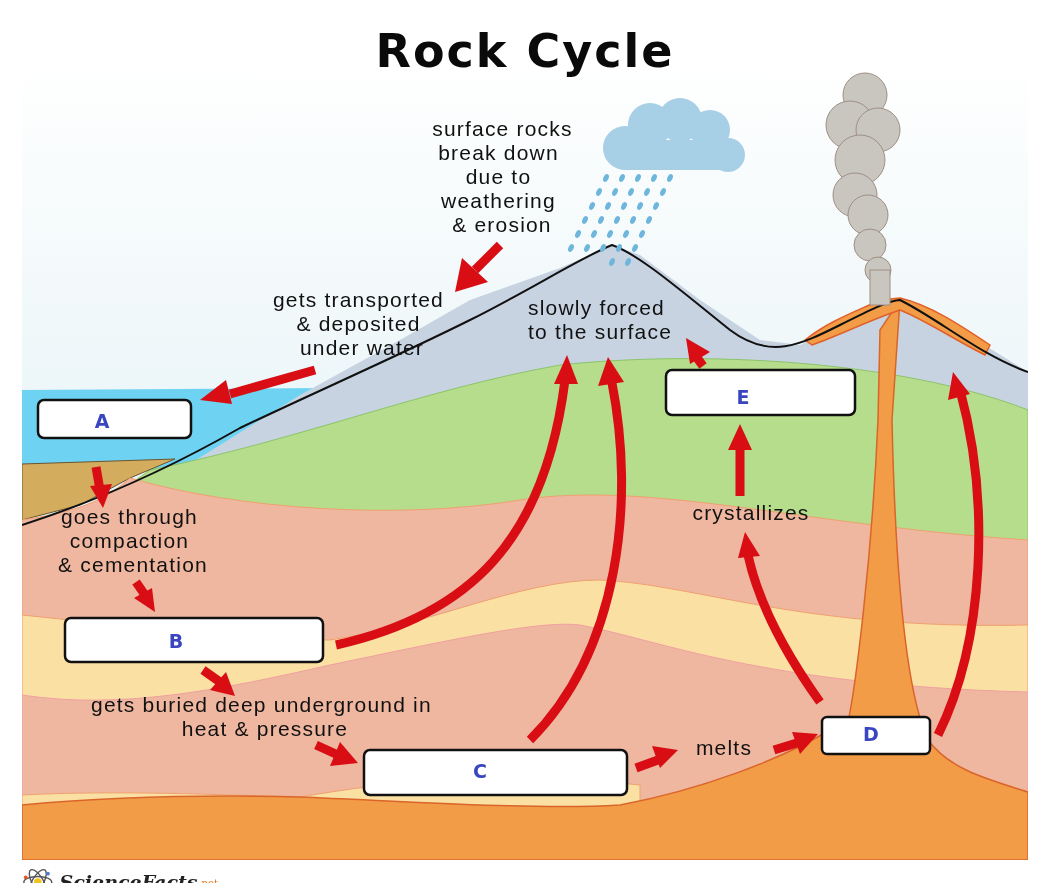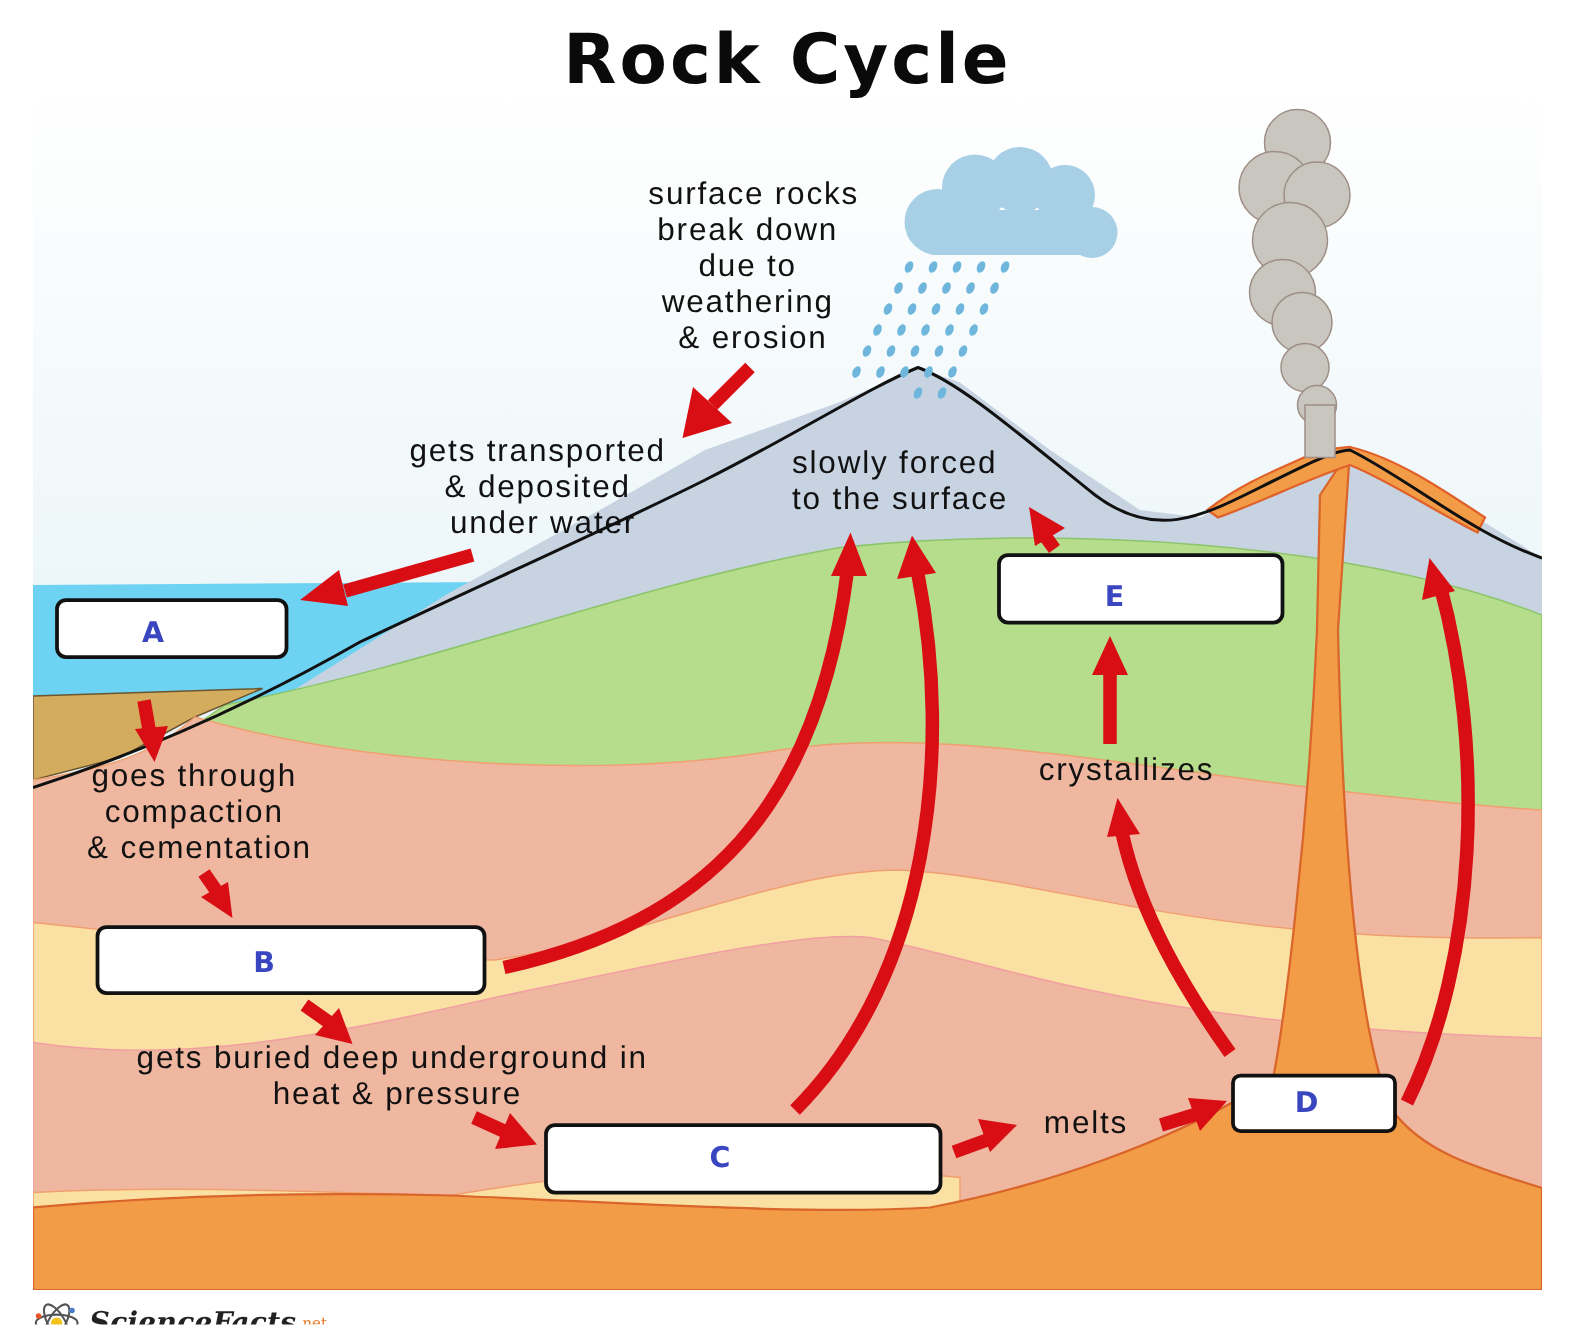--- a/index.html
+++ b/index.html
@@ -1,17 +1,17 @@
 <!DOCTYPE html>
 <html><head>
 <meta charset="utf-8">
 <style>
   html, body { margin: 0; padding: 0; background: #ffffff; }
   body { width: 1050px; height: 883px; position: relative; overflow: hidden; font-family: "DejaVu Sans", sans-serif; }
-  #title { position: absolute; left: 0; top: 12px; width: 1050px; text-align: center; font-family: "DejaVu Sans", sans-serif; font-weight: bold; font-size: 46px; letter-spacing: 2px; color: #0a0a0a; }
+  #title { position: absolute; left: 0; top: 24px; width: 1050px; text-align: center; font-family: "DejaVu Sans", sans-serif; font-weight: bold; font-size: 46px; letter-spacing: 2px; color: #0a0a0a; }
   svg#diagram { position: absolute; left: 0; top: 0; }
   .lbl { font-family: "Liberation Sans", sans-serif; font-size: 21px; fill: #111; letter-spacing: 1.2px; }
   .boxtxt { font-family: "DejaVu Sans", sans-serif; font-size: 19px; font-weight: bold; fill: #3a45c0; }
   .box { fill: #ffffff; stroke: #111; stroke-width: 2.5; }
   .arrow { fill: none; stroke: #d90d14; stroke-width: 9; stroke-linecap: butt; }
   .head { fill: #d90d14; }
   #logo { position: absolute; left: 22px; top: 860px; width: 196px; height: 44px; background: #fff; display: flex; align-items: center; }
   #logo .brand { font-family: "DejaVu Serif", serif; font-style: italic; font-weight: bold; font-size: 19px; color: #222; margin-left: 6px; }
   #logo .tld { font-family: "DejaVu Serif", serif; font-size: 10px; color: #e87722; margin-left: 1px; }
 </style>

